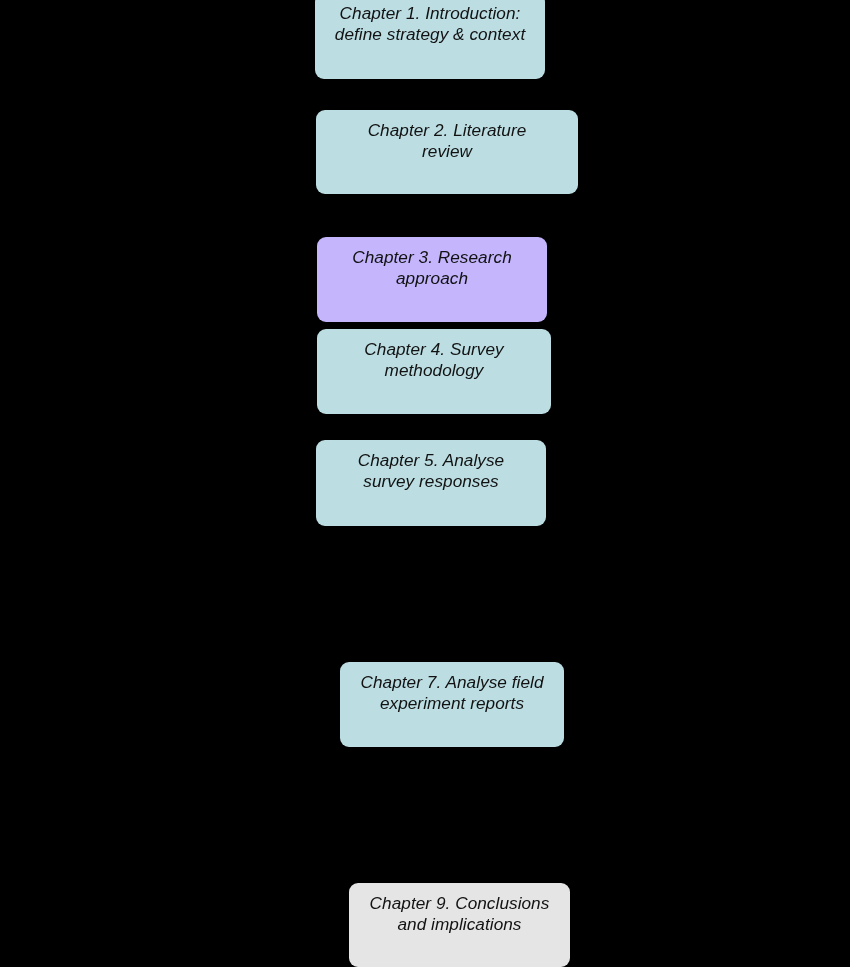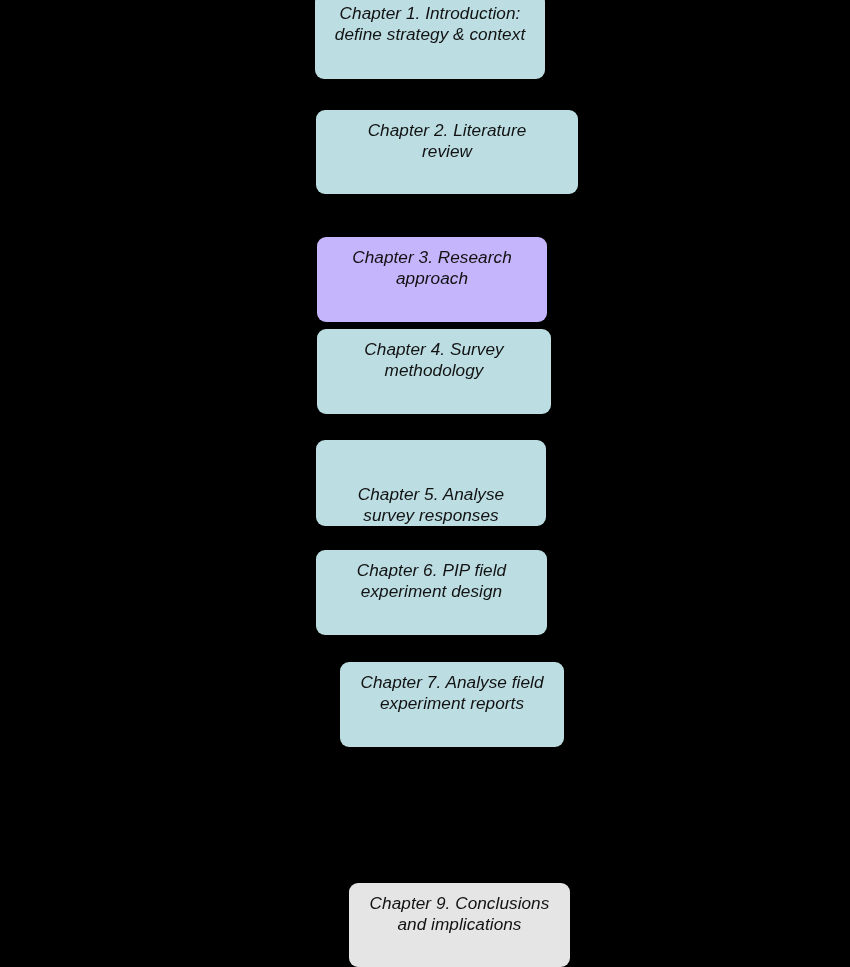--- a/index.html
+++ b/index.html
@@ -57,27 +57,24 @@
   </div>
 
   <div class="chapter-box" style="left: 317px; top: 219px; width: 230px; height: 85px; background: #c4b5fd; color: rgb(18, 18, 18); margin-top: 18px;">
     <span class="box-label">Chapter 3. Research<br>approach</span>
   </div>
 
   <div class="chapter-box" style="left: 317px; top: 329px; width: 234px; height: 85px; background: rgb(188, 222, 227); color: rgb(18, 18, 18);">
     <span class="box-label">Chapter 4. Survey<br>methodology</span>
   </div>
 
-  <div class="chapter-box" style="left: 316px; top: 440px; width: 230px; height: 86px; background: rgb(188, 222, 227); color: rgb(18, 18, 18); align-items: flex-end;">
+  <div class="chapter-box" style="left: 316px; top: 440px; width: 230px; height: 86px; background: rgb(188, 222, 227); color: rgb(18, 18, 18);">
     <span class="box-label">Chapter 5. Analyse<br>survey responses</span>
   </div>
 
-  <div class="chapter-box" style="left: 316px; top: 550px; width: 231px; height: 85px; background: rgb(188, 222, 227); color: rgb(18, 18, 18);">
-    <span class="box-label">Chapter 6. PIP field<br>experiment design</span>
-  </div>
 
   <div class="chapter-box" style="left: 318px; top: 662px; width: 224px; height: 85px; background: rgb(188, 222, 227); color: rgb(18, 18, 18); margin-left: 22px;">
     <span class="box-label">Chapter 7. Analyse field<br>experiment reports</span>
   </div>
 
 
   <div class="chapter-box" style="left: 315px; top: 883px; width: 221px; height: 84px; background: #e5e5e5; color: rgb(18, 18, 18); margin-left: 34px;">
     <span class="box-label">Chapter 9. Conclusions<br>and implications</span>
   </div>
 

